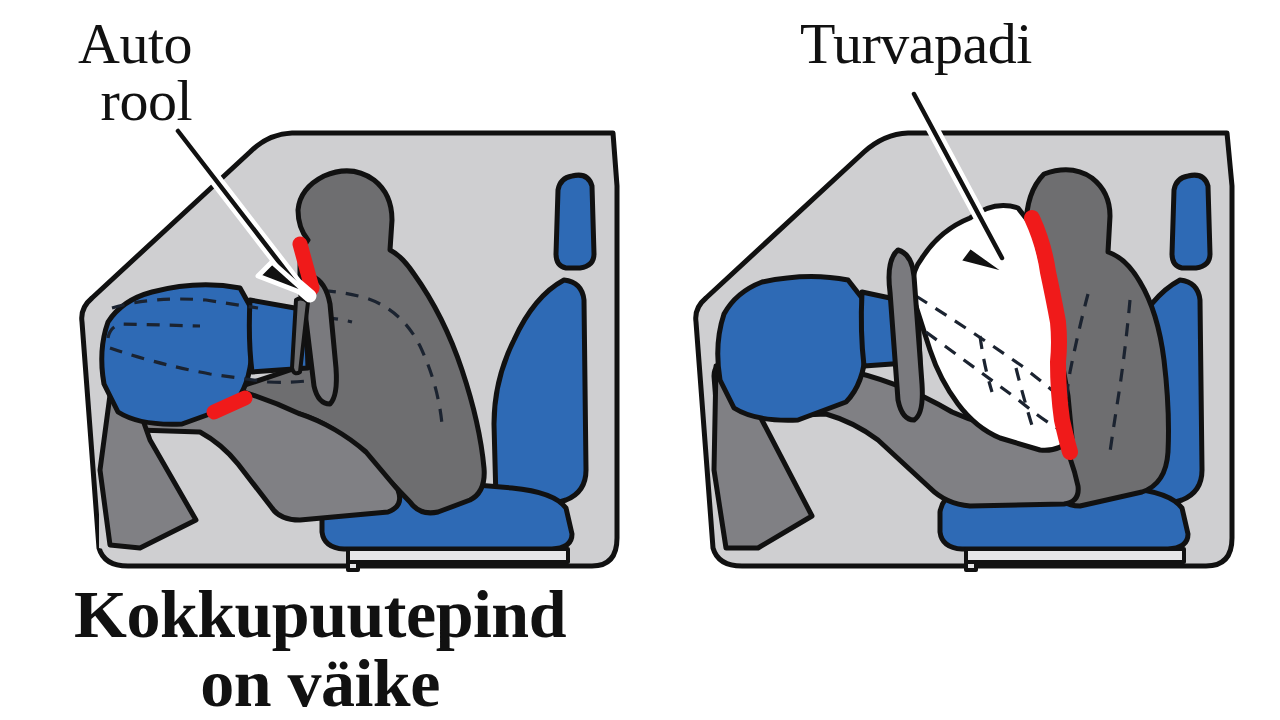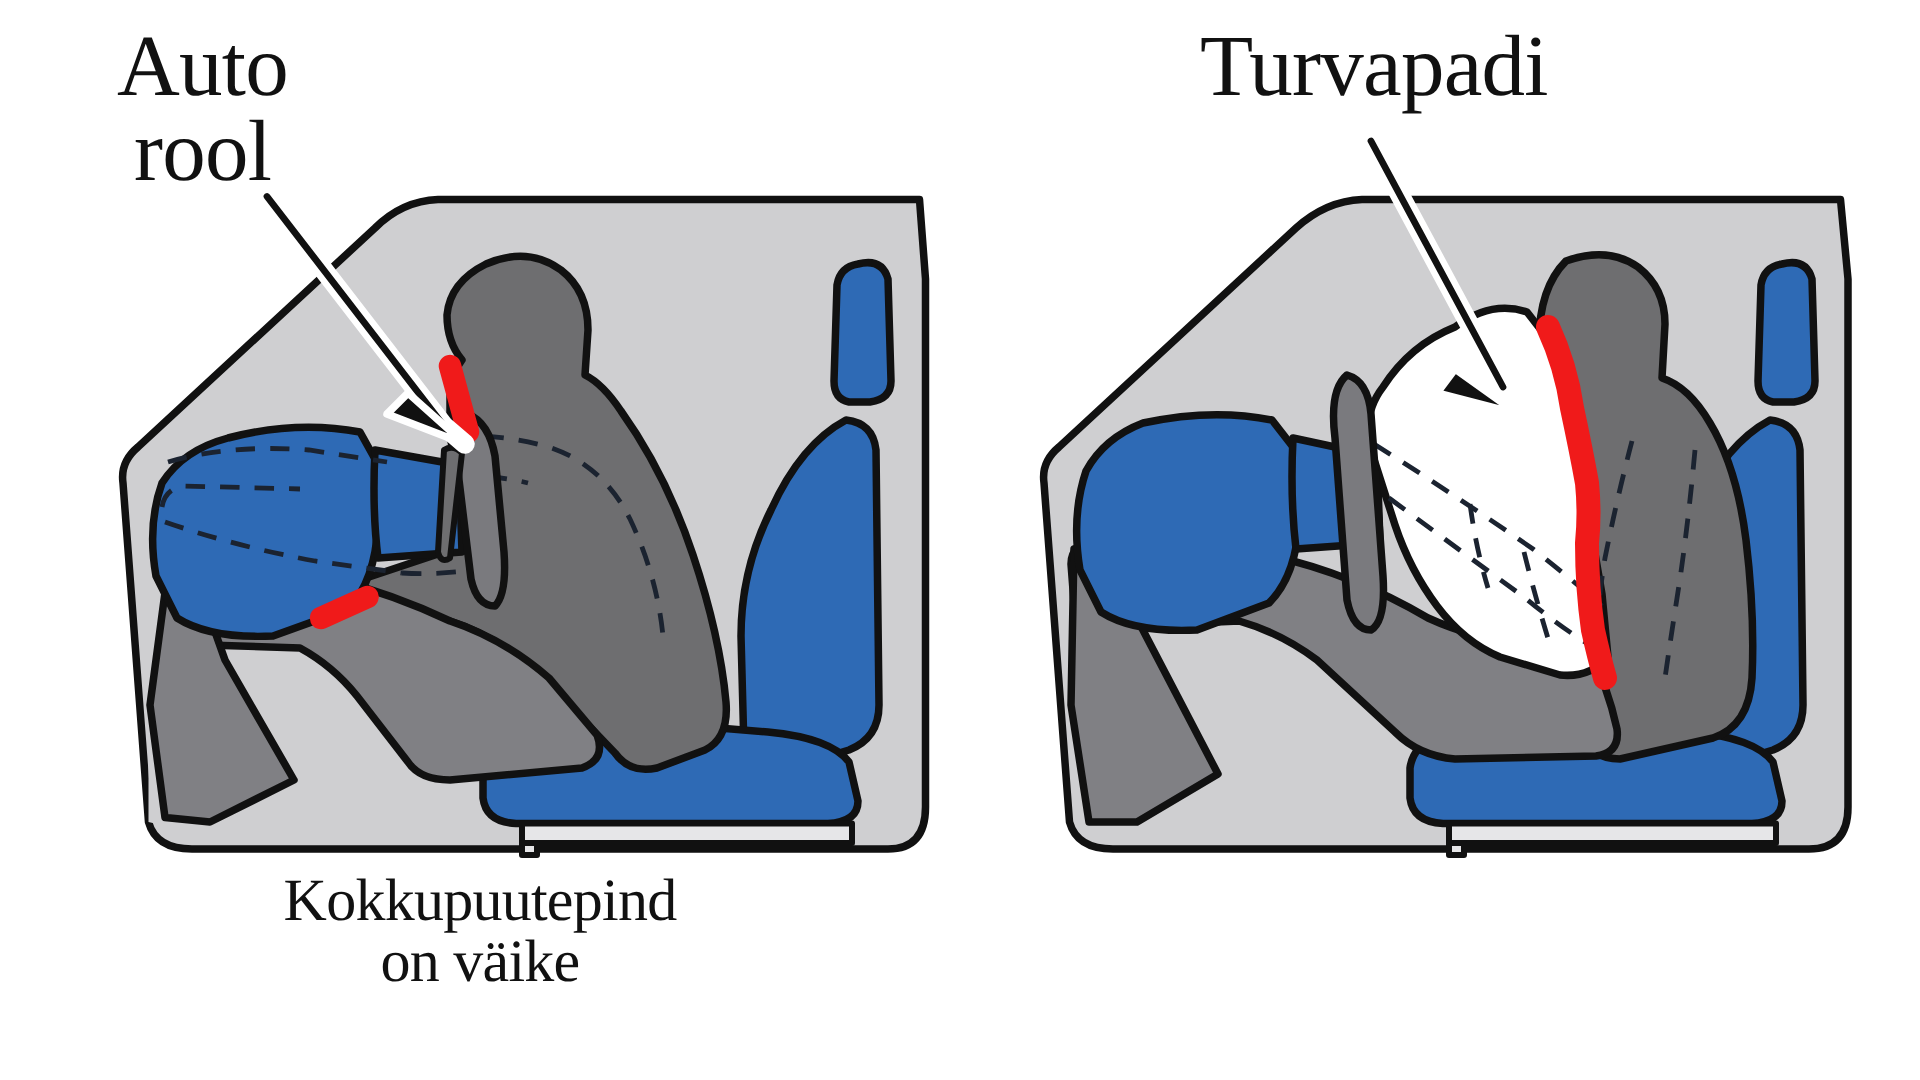--- a/index.html
+++ b/index.html
@@ -32,37 +32,38 @@
     position: absolute;
     font-size: 58px;
     line-height: 0.98;
     letter-spacing: -0.5px;
     white-space: pre-line;
     color: #111111;
   }
   .callout-left {
     left: 78px;
     top: 16px;
-    text-align: center;
+    text-align: right;
   }
   .callout-right {
     left: 800px;
     top: 16px;
     text-align: center;
   }
 
   .caption {
     position: absolute;
     width: 640px;
     text-align: center;
-    font-size: 40px;
+    font-size: 68px;
     line-height: 1.02;
     letter-spacing: -0.5px;
     white-space: pre-line;
     color: #111111;
+    font-weight: bold;
   }
   .caption-left  { left: 0;   top: 580px; }
   .caption-right { left: 640px; top: 580px; }
 
   svg { display: block; }
   .ol  { stroke: #111111; stroke-linejoin: round; stroke-linecap: round; }
   .dash {
     fill: none;
     stroke: #1b2330;
     stroke-width: 3.2;

